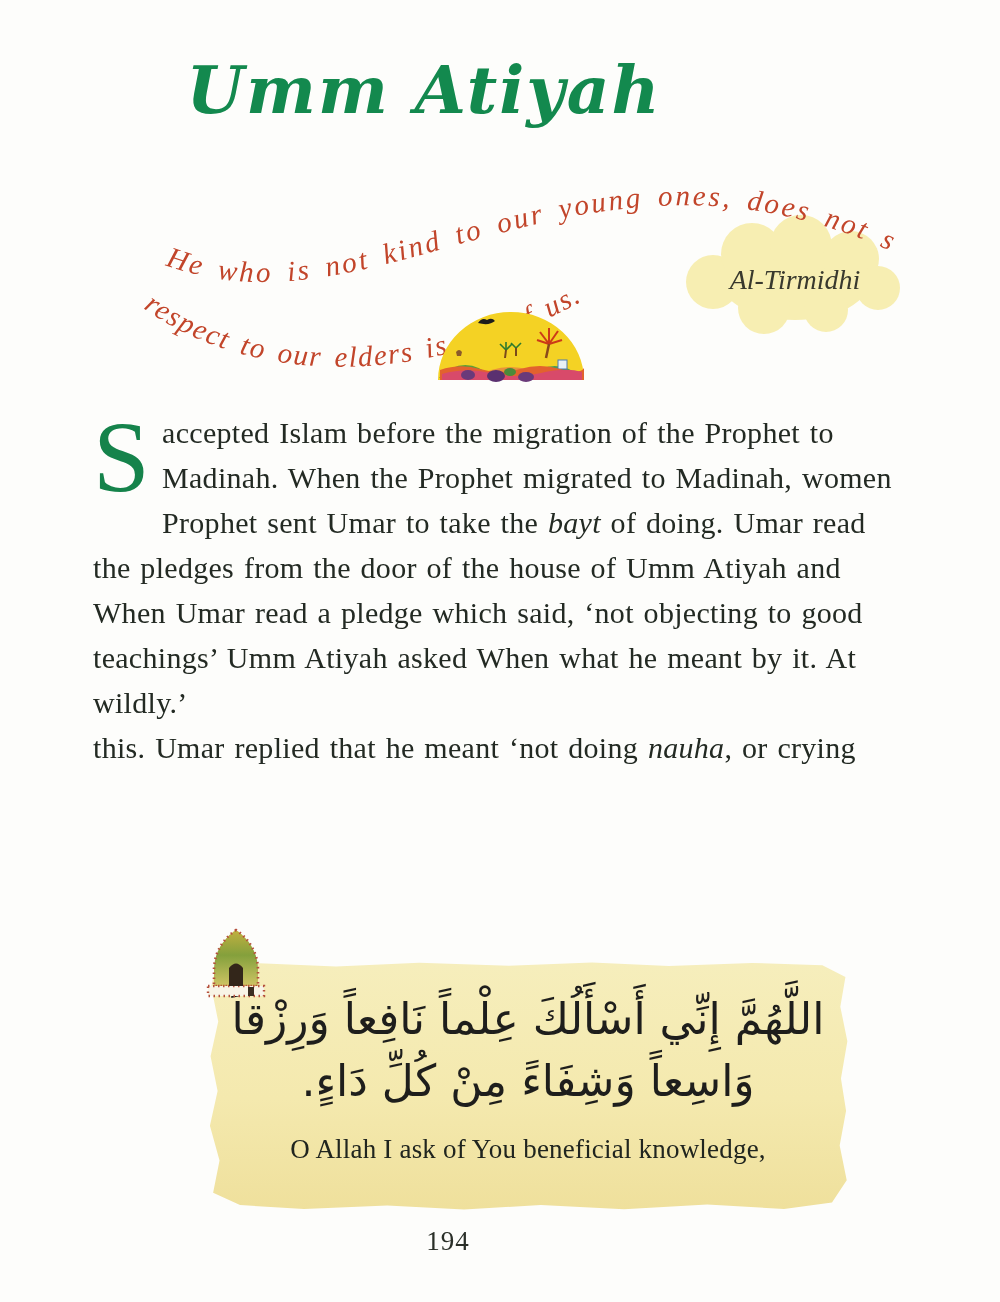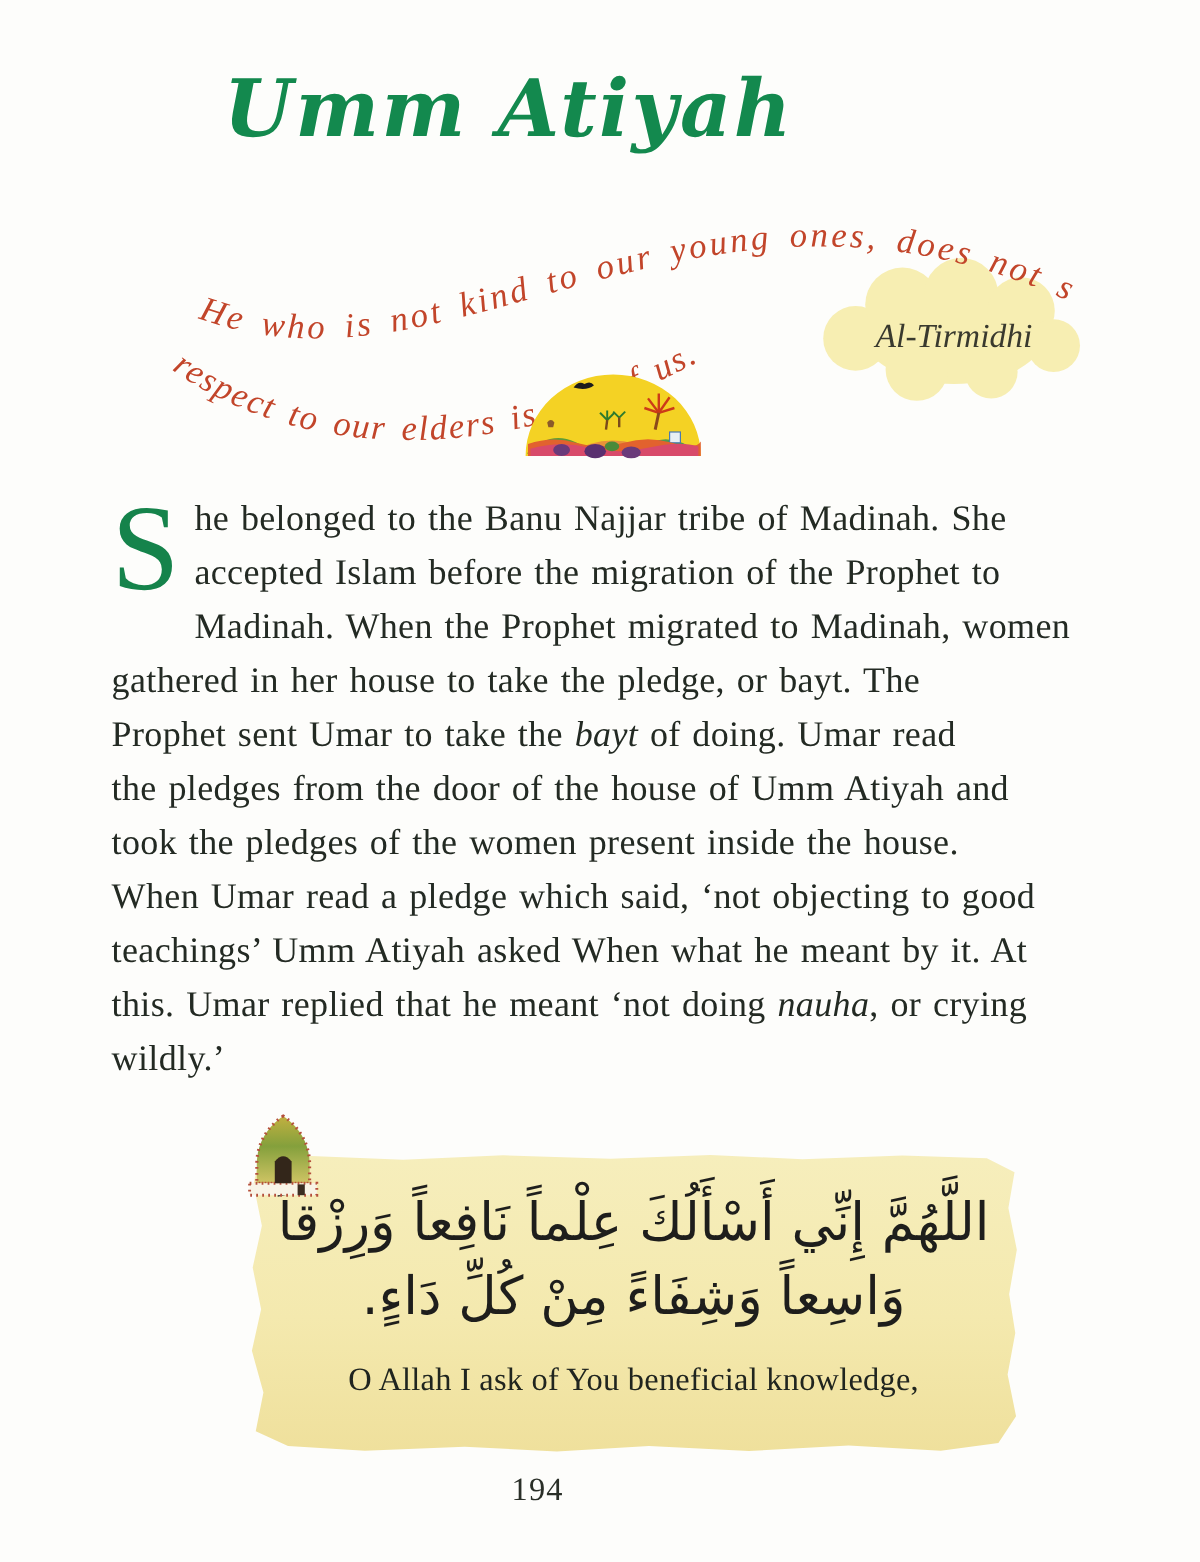--- a/index.html
+++ b/index.html
@@ -131,31 +131,28 @@
     <path d="M 6 66 Q 30 59 55 65 T 105 65 T 146 64 L 146 72 L 6 72 Z" fill="#d84a6a"></path>
     <ellipse cx="32" cy="67" rx="7" ry="5" fill="#6a3a7a"></ellipse>
     <ellipse cx="60" cy="68" rx="9" ry="6" fill="#5a3070"></ellipse>
     <ellipse cx="90" cy="69" rx="8" ry="5" fill="#6a3a7a"></ellipse>
     <ellipse cx="74" cy="64" rx="6" ry="4" fill="#4a8a3a"></ellipse>
   </svg>
 
   <div class="article">
     <span class="dropcap">S</span>
     <div id="article-lines">
-        <div class="bline"><span>he belonged to the Banu Najjar tribe of Madinah. She</span></div>
         <div class="bline"><span>accepted Islam before the migration of the Prophet to</span></div>
         <div class="bline"><span>Madinah. When the Prophet migrated to Madinah, women</span></div>
-        <div class="bline"><span>gathered in her house to take the pledge, or bayt. The</span></div>
         <div class="bline"><span>Prophet sent Umar to take the </span><i>bayt</i><span> of doing. Umar read</span></div>
         <div class="bline"><span>the pledges from the door of the house of Umm Atiyah and</span></div>
-        <div class="bline"><span>took the pledges of the women present inside the house.</span></div>
         <div class="bline"><span>When Umar read a pledge which said, ‘not objecting to good</span></div>
         <div class="bline"><span>teachings’ Umm Atiyah asked When what he meant by it. At</span></div>
+        <div class="bline"><span>wildly.’</span></div>
         <div class="bline"><span>this. Umar replied that he meant ‘not doing </span><i>nauha</i><span>, or crying</span></div>
-        <div class="bline"><span>wildly.’</span></div>
       </div>
   </div>
 
   <div class="dua-box">
     <div class="arabic">اللَّهُمَّ إِنِّي أَسْأَلُكَ عِلْماً نَافِعاً وَرِزْقاً</div>
     <div class="arabic">وَاسِعاً وَشِفَاءً مِنْ كُلِّ دَاءٍ.</div>
     <div class="translation">
       <div>O Allah I ask of You beneficial knowledge,</div>
     </div>
   </div>

